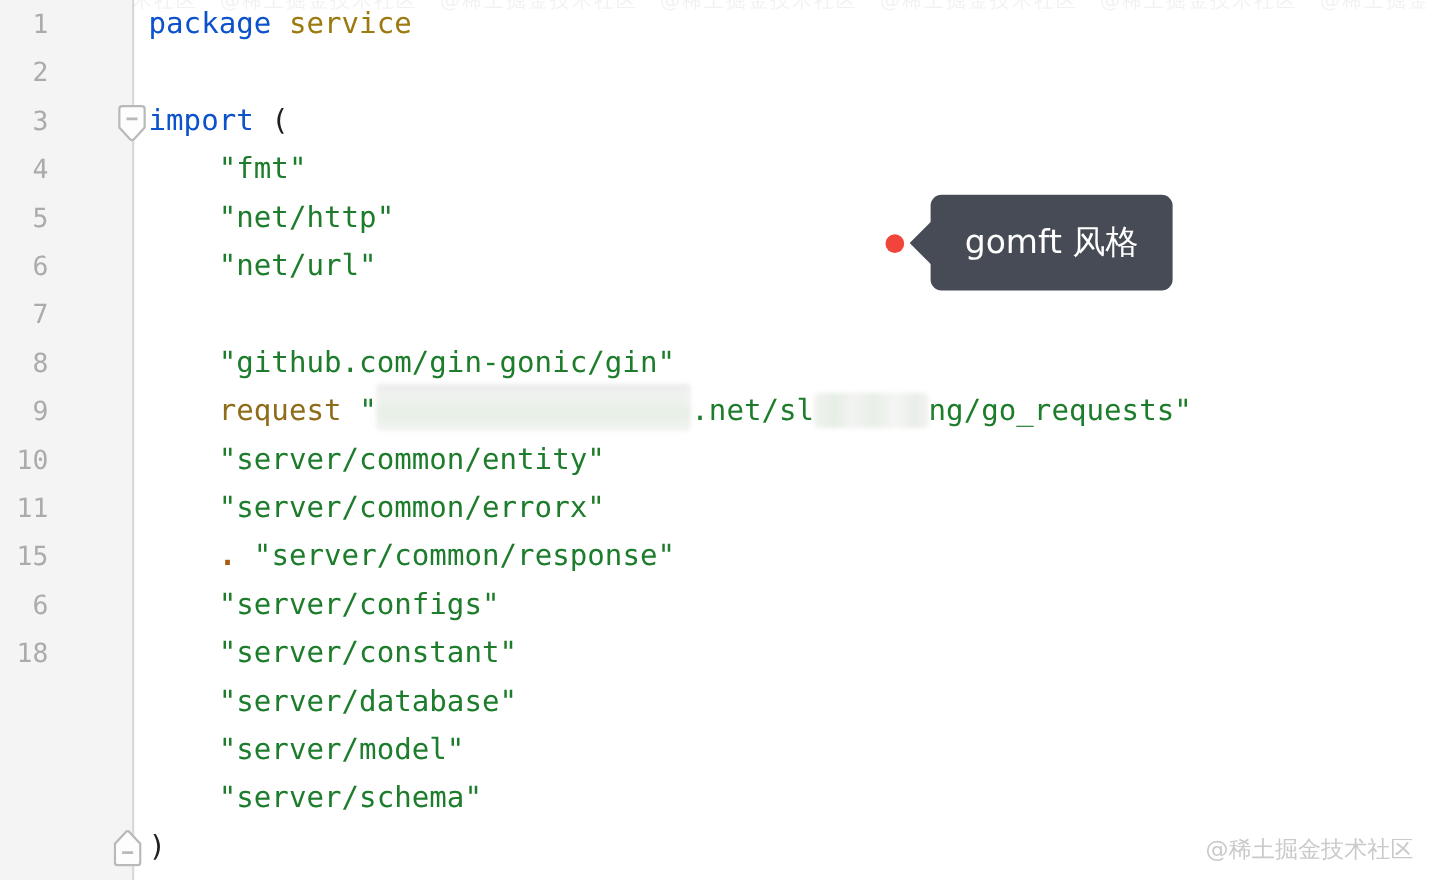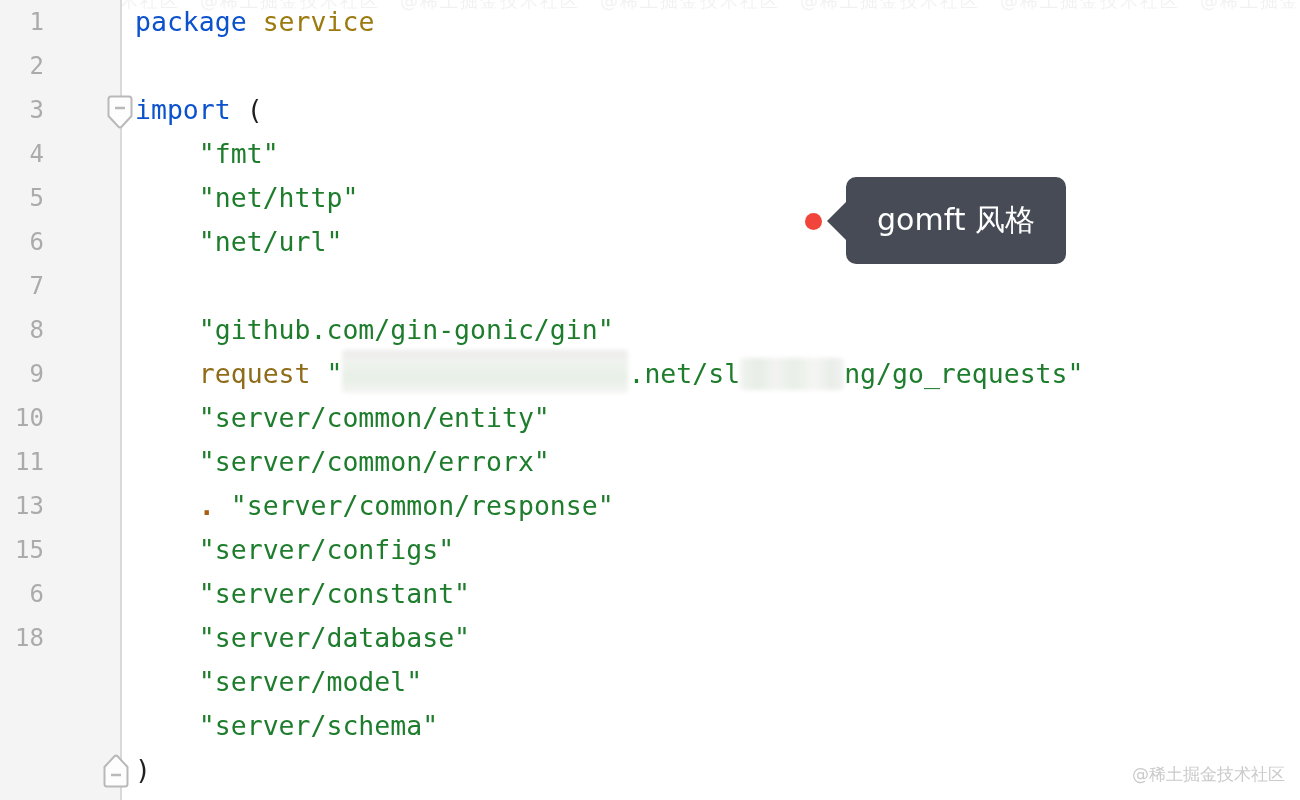--- a/index.html
+++ b/index.html
@@ -37,21 +37,21 @@
   .tooltip{position:absolute;left:846px;top:177px;width:220px;height:87px;
       background:var(--c-tooltipBg);border-radius:10px;display:flex;align-items:center;
       justify-content:center;z-index:5;}
   .tooltip .arrow{position:absolute;left:-19px;top:50%;margin-top:-20px;width:0;height:0;
       border-top:20px solid transparent;border-bottom:20px solid transparent;
       border-right:20px solid var(--c-tooltipBg);}
   .tooltip .label{color:var(--c-tooltipText);font-size:30px;
       font-family:"DejaVu Sans","Liberation Sans",sans-serif;}
   .red-dot{position:absolute;left:805px;top:213px;width:17px;height:17px;border-radius:50%;
       background:var(--c-markerRed);z-index:5;}
-  .watermark{position:absolute;right:15px;bottom:14px;color:var(--c-watermark);font-size:17px;
+  .watermark{position:absolute;right:15px;bottom:14px;color:var(--c-watermark);font-size:21px;
       font-family:"DejaVu Sans","Liberation Sans",sans-serif;}
 </style>
 </head>
 <body>
 
 <div class="screen">
 
   <div class="top-watermark">@稀土掘金技术社区 @稀土掘金技术社区 @稀土掘金技术社区 @稀土掘金技术社区 @稀土掘金技术社区 @稀土掘金技术社区 @稀土掘金技术社区 @稀土掘金技术社区 @稀土掘金技术社区 @稀土掘金技术社区 @稀土掘金技术社区 @稀土掘金技术社区 @稀土掘金技术社区 @稀土掘金技术社区 </div>
 
   <div class="gutter">
@@ -59,21 +59,20 @@
       <div class="ln">2</div>
       <div class="ln">3</div>
       <div class="ln">4</div>
       <div class="ln">5</div>
       <div class="ln">6</div>
       <div class="ln">7</div>
       <div class="ln">8</div>
       <div class="ln">9</div>
       <div class="ln">10</div>
       <div class="ln">11</div>
-      <div class="ln">13</div>
       <div class="ln">15</div>
       <div class="ln">6</div>
       <div class="ln">18</div>
     </div>
 
   <div class="code">
       <div class="code-line"><span class="tok tok-keyword">package</span><span class="tok tok-plain"> </span><span class="tok tok-decl">service</span></div>
       <div class="code-line"></div>
       <div class="code-line"><span class="tok tok-keyword">import</span><span class="tok tok-plain"> (</span></div>
       <div class="code-line"><span class="tok tok-plain">    </span><span class="tok tok-str">"fmt"</span></div>

